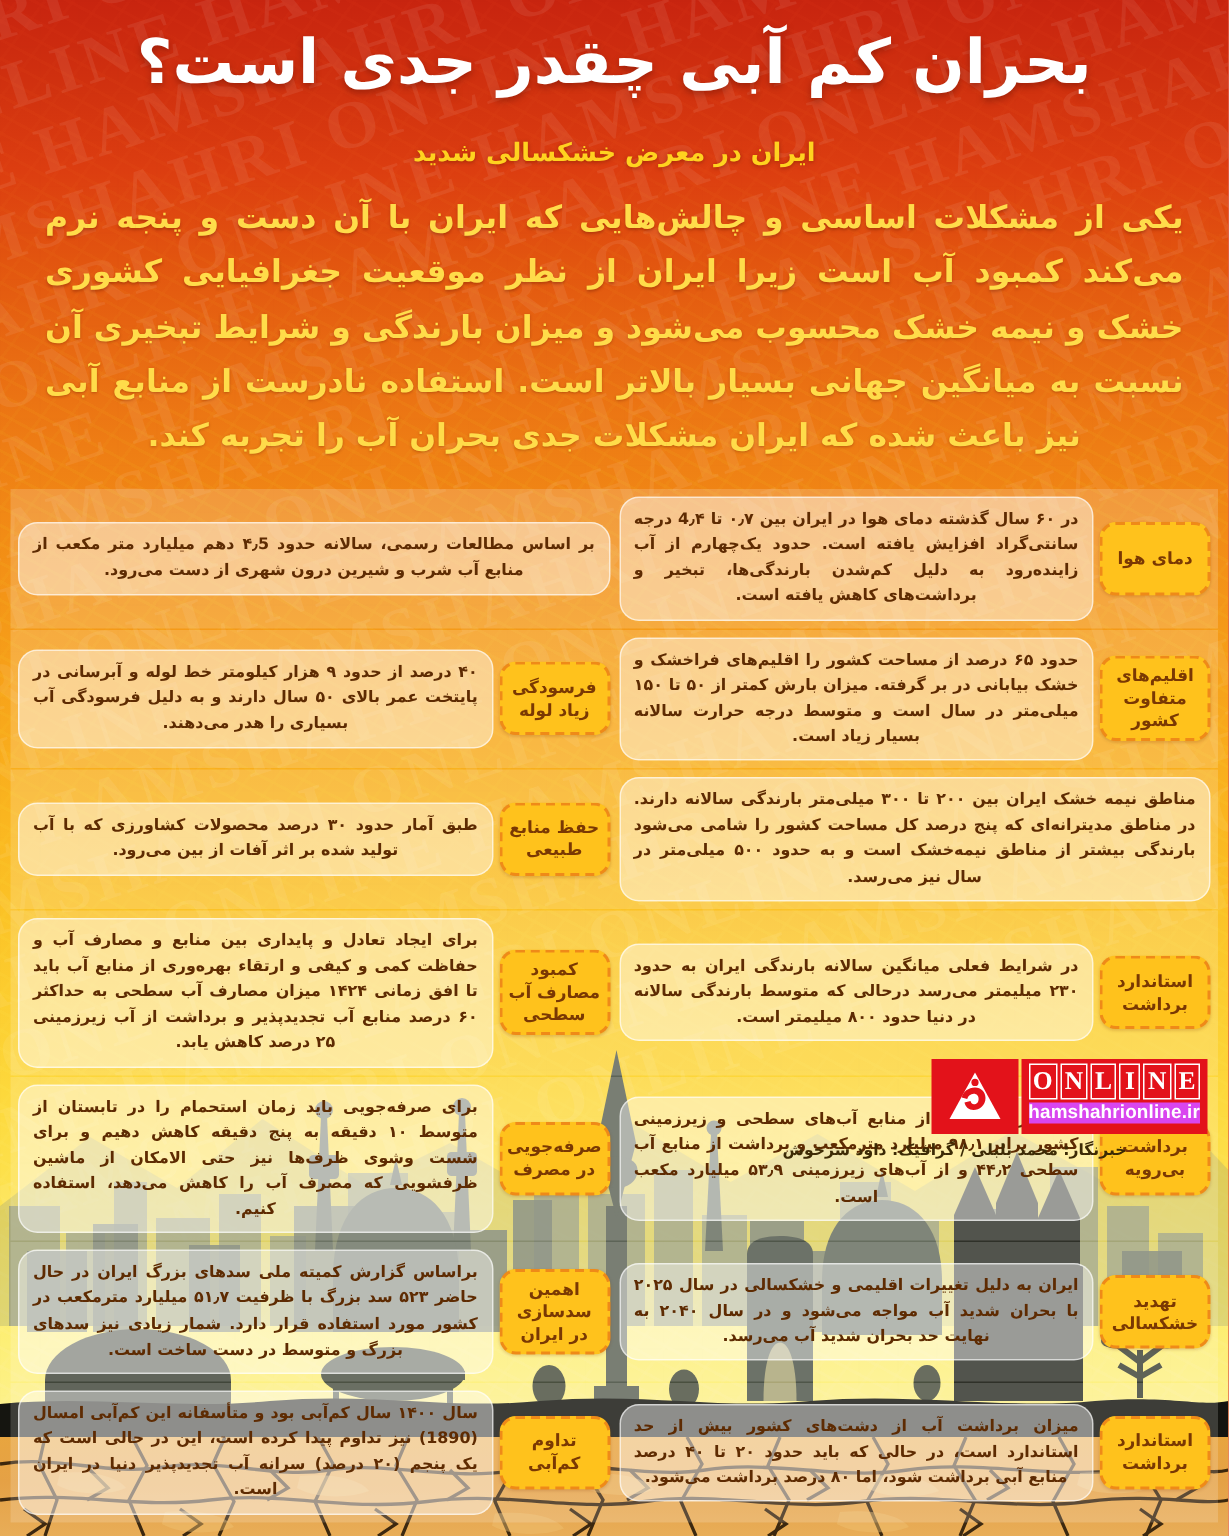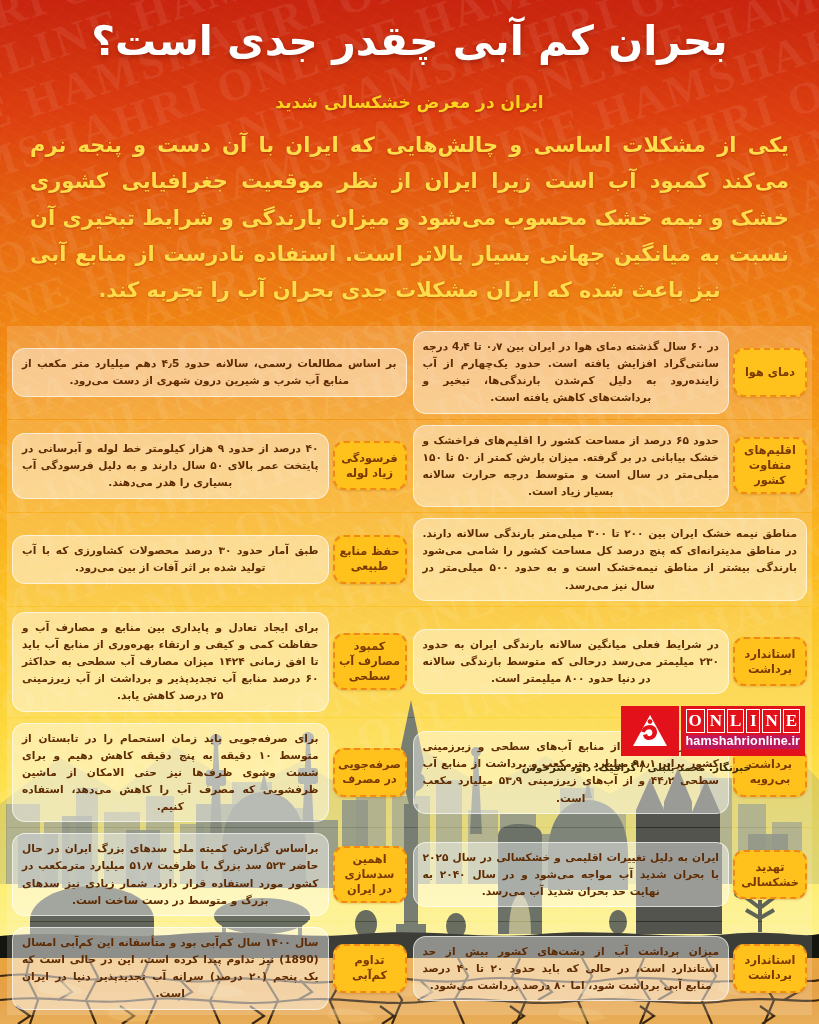--- a/index.html
+++ b/index.html
@@ -215,21 +215,21 @@
     font-weight:bold;
     font-size:17px;
     line-height:1;
     padding:2px 2px 3px;
     min-width:14px;
     text-align:center;
   }
   #logo-url {
     direction:ltr;
     color:#ffffff;
-    background:#be185d;
+    background:#d946ef;
     font-family:"Liberation Sans",sans-serif;
     font-weight:bold;
     font-size:12.6px;
     letter-spacing:.1px;
     line-height:1.1;
   }
   #credits {
     margin-top:5px;
     margin-right:4px;
     align-self:flex-start;

